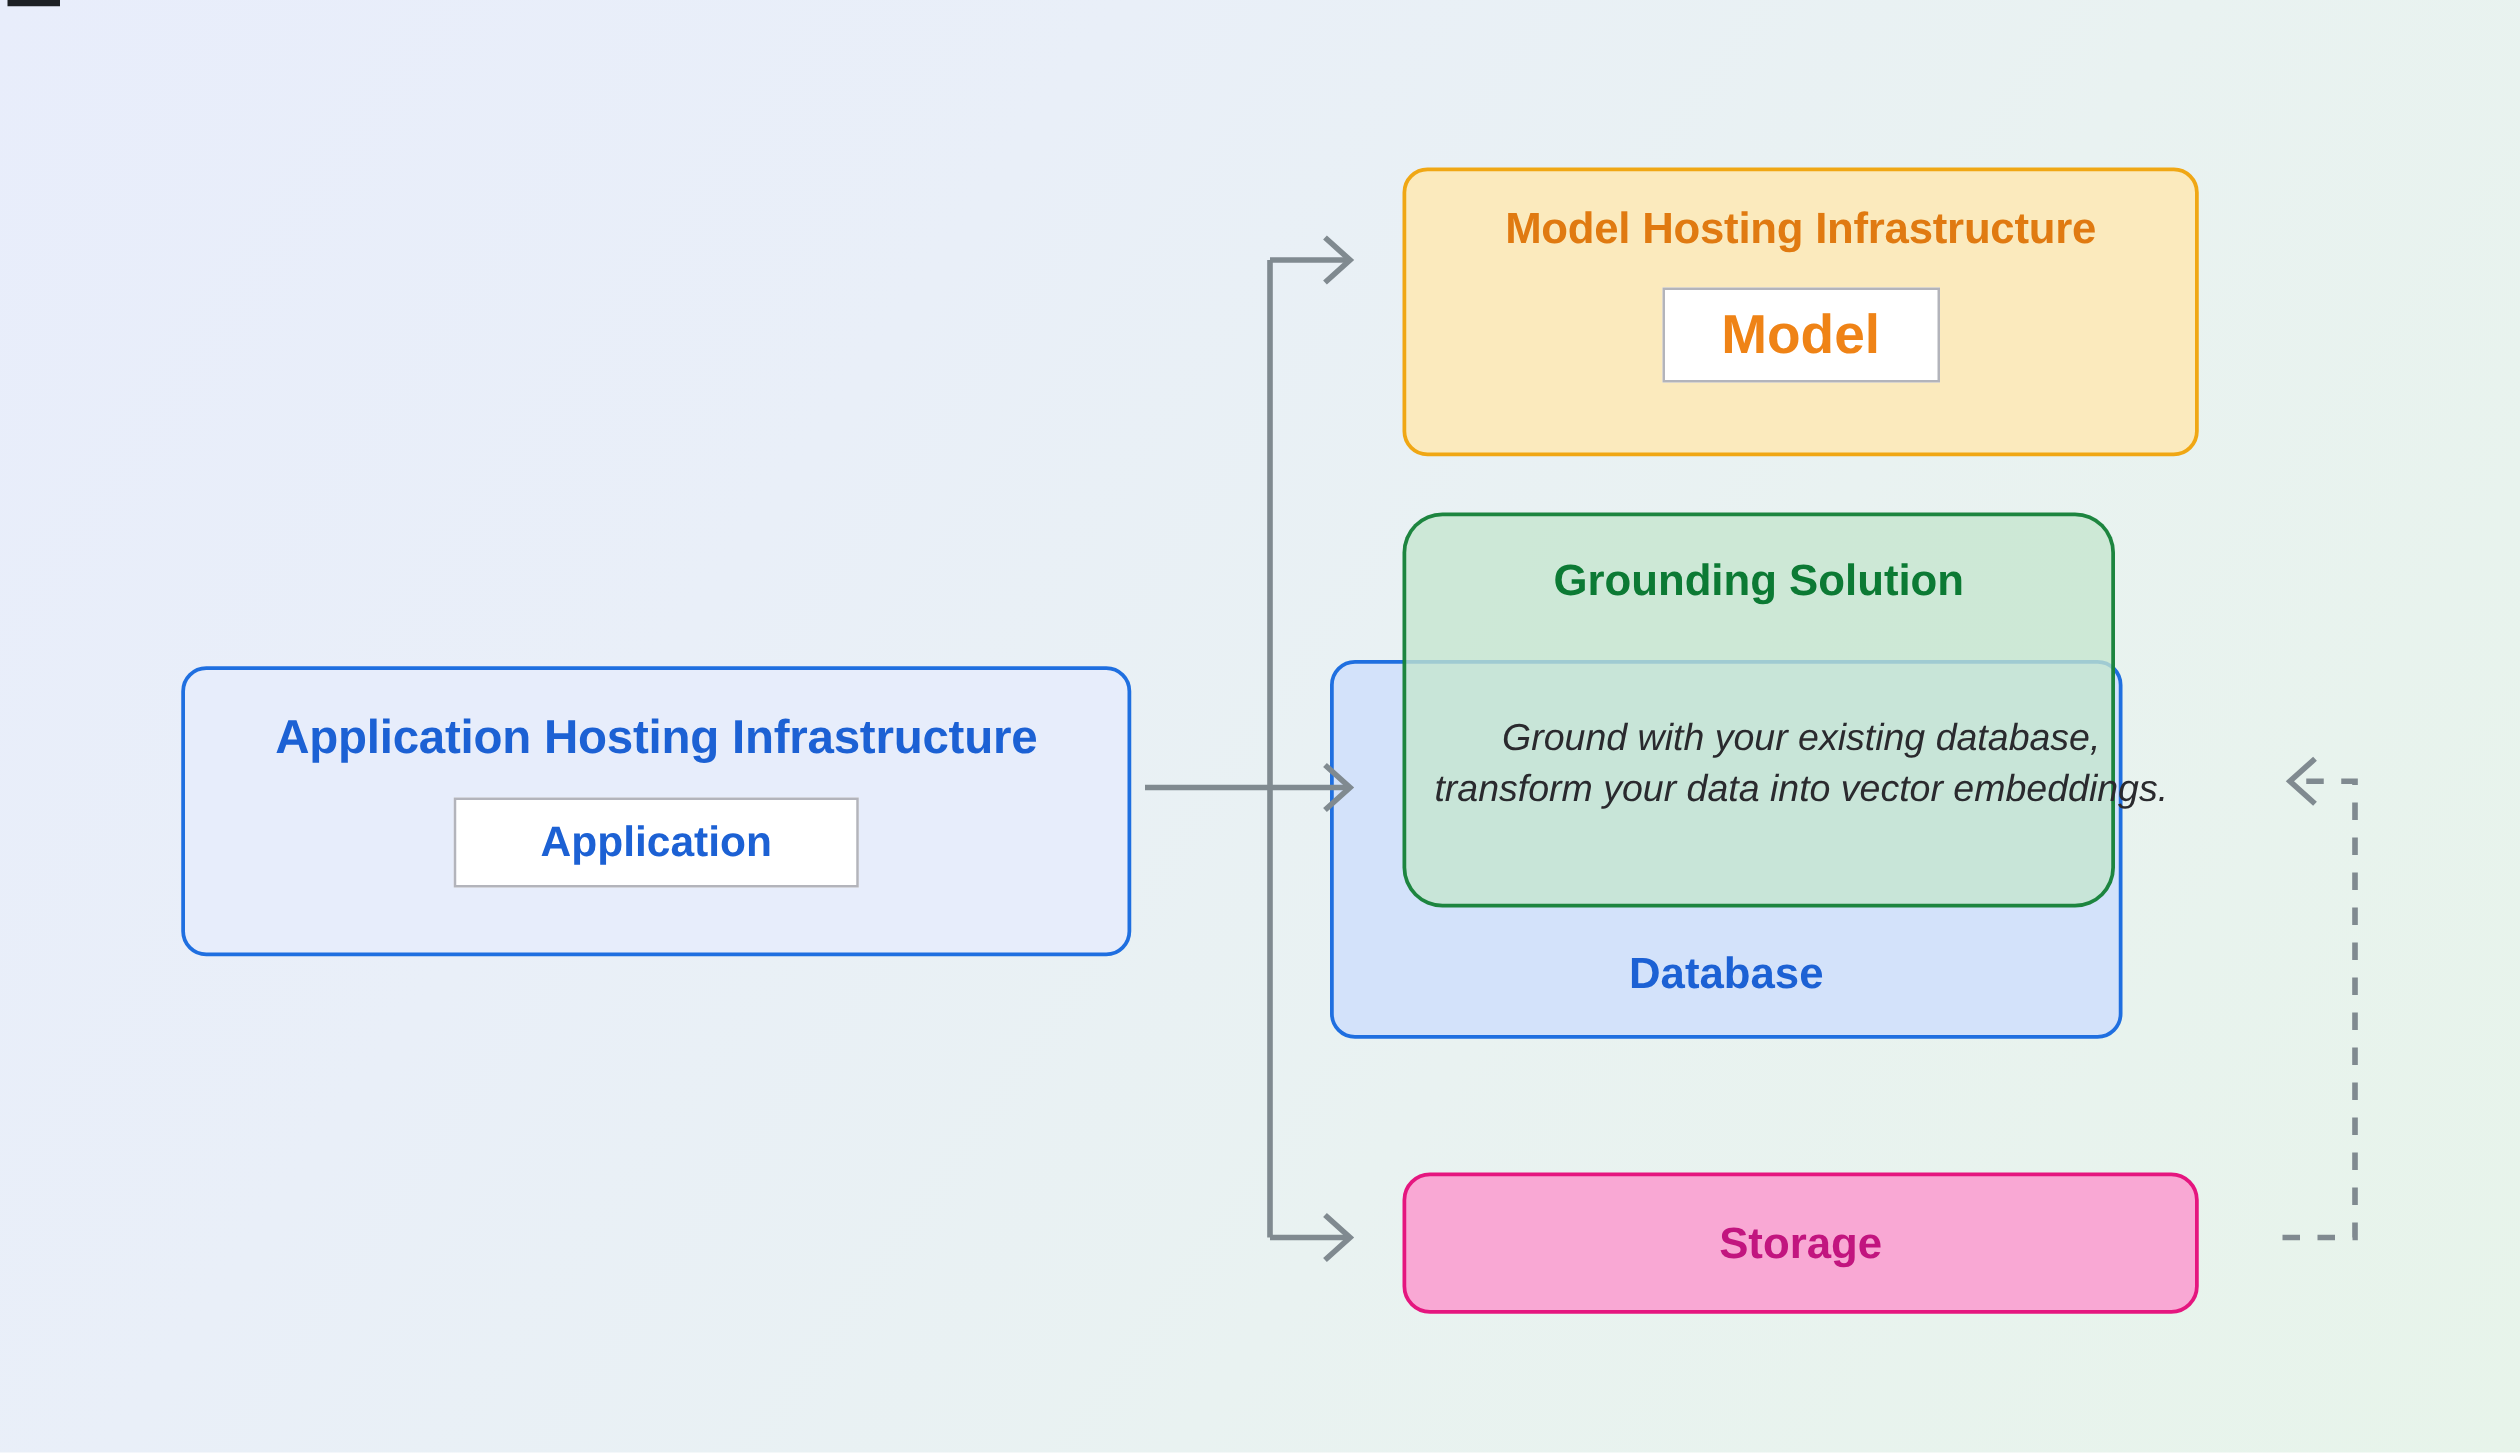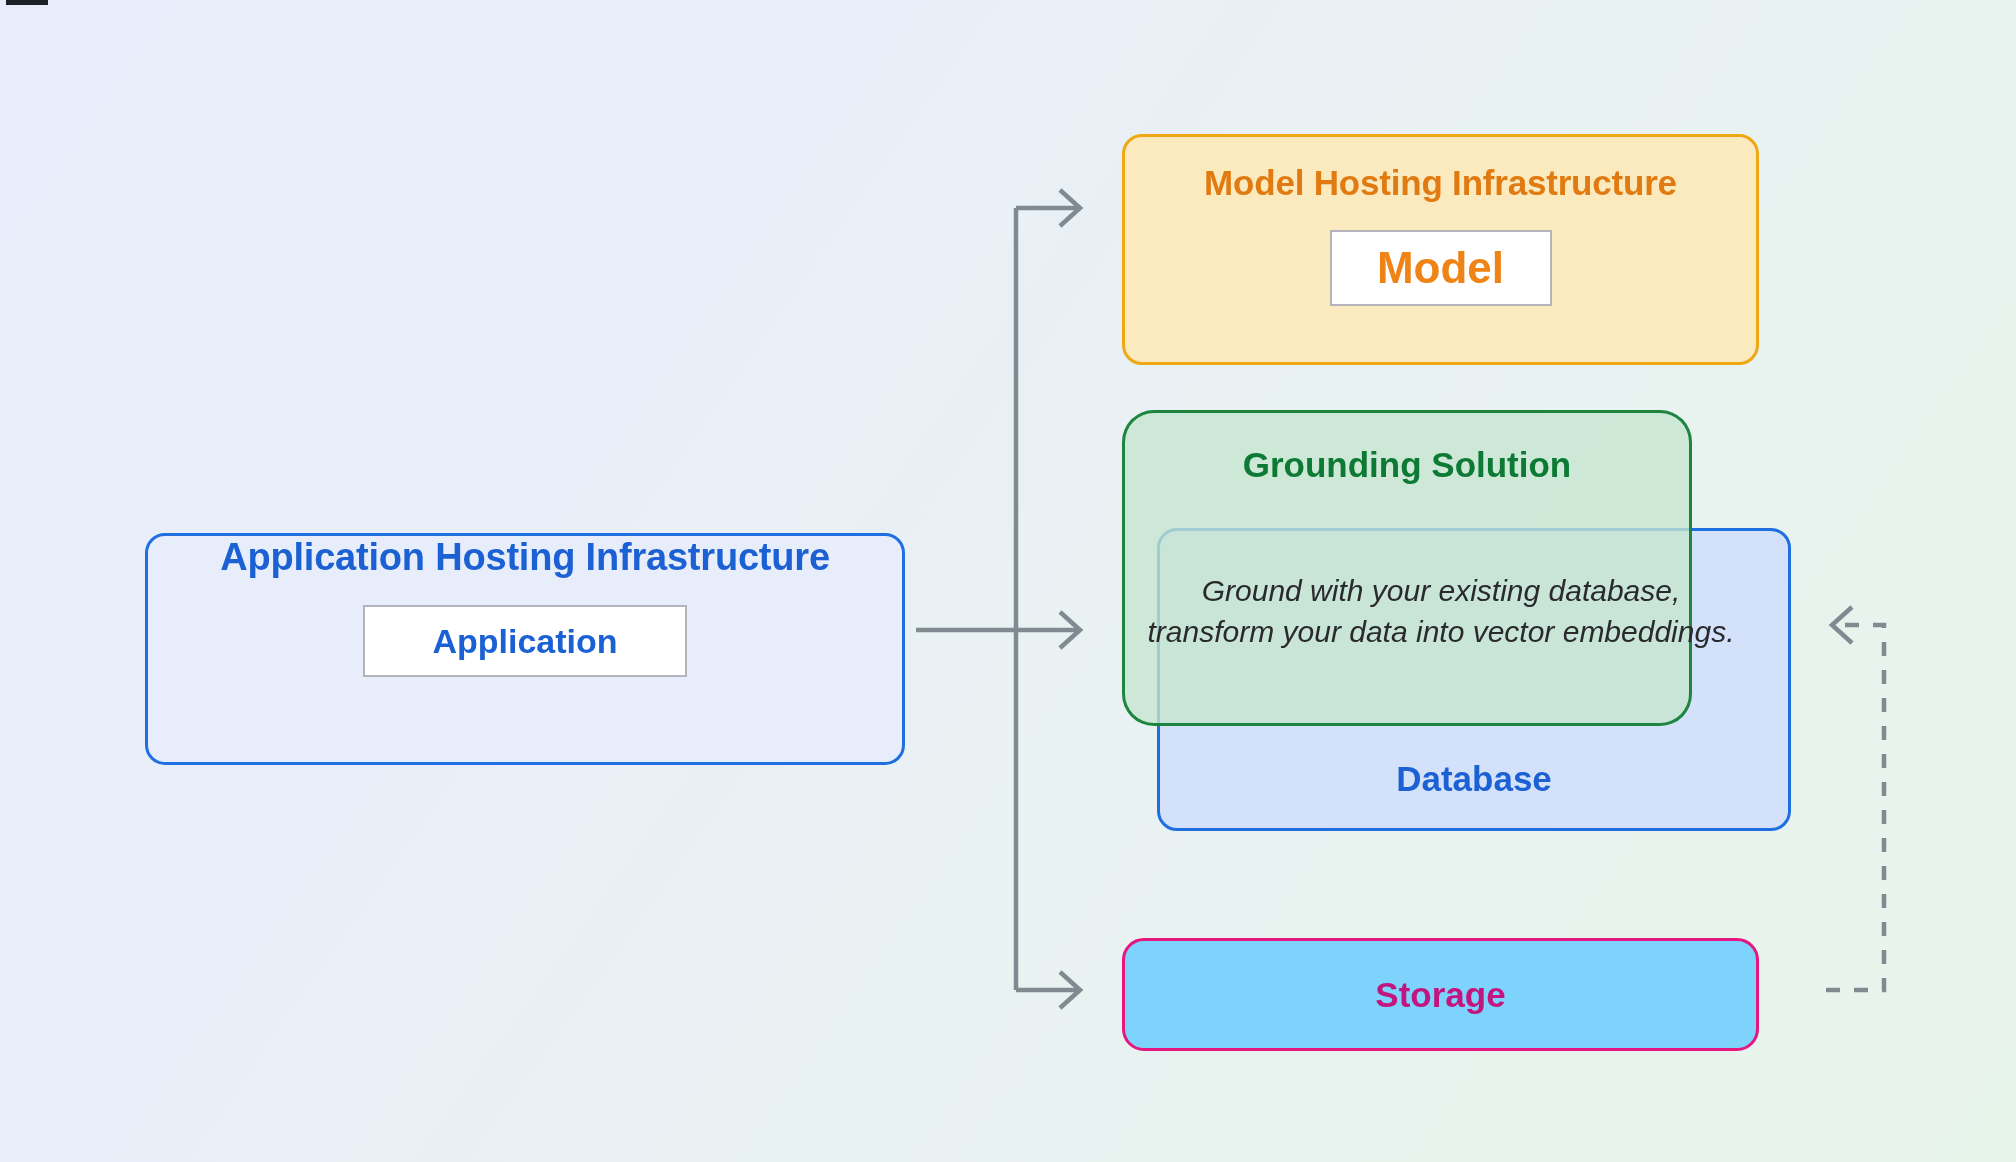--- a/index.html
+++ b/index.html
@@ -15,21 +15,21 @@
   
   .artifact{position:absolute;left:6px;top:0;width:42px;height:5px;background:#1d2024;}
 
   
   .app-host{
     left:145px;top:533px;width:760px;height:232px;
     background:#e7edfb;border:3.5px solid #1f6fe0;border-radius:20px;
     display:flex;flex-direction:column;align-items:center;
   }
   .app-host-title{
-    font-size:38px;font-weight:bold;color:#1c61d4;
+    margin-top:33px;font-size:38px;font-weight:bold;color:#1c61d4;
     letter-spacing:-.2px;white-space:nowrap;
   }
   .app-chip{
     margin-top:26px;width:320px;height:68px;background:#ffffff;
     border:2px solid #b3b4bb;display:flex;align-items:center;justify-content:center;
     font-size:34px;font-weight:bold;color:#1c61d4;
   }
 
   
   .model-host{
@@ -42,21 +42,21 @@
     white-space:nowrap;letter-spacing:-.2px;
   }
   .model-chip{
     margin-top:27px;width:218px;height:72px;background:#ffffff;
     border:2px solid #b3b4bb;display:flex;align-items:center;justify-content:center;
     font-size:44px;font-weight:bold;color:#ef8316;
   }
 
   
   .database{
-    left:1157px;top:528px;width:634px;height:303px;
+    left:1064px;top:528px;width:634px;height:303px;
     background:#d3e2fa;border:3.5px solid #1f6fe0;border-radius:20px;
     z-index:1;
   }
   .database-label{
     position:absolute;left:0;right:0;bottom:29px;text-align:center;
     font-size:35px;font-weight:bold;color:#1c61d4;
   }
 
   
   .grounding{
@@ -71,21 +71,21 @@
   }
   
   .ground-desc{
     left:1145px;top:570px;width:592px;z-index:3;
     text-align:center;font-size:30px;line-height:41px;color:#2a2a2e;font-style:italic;
   }
 
   
   .storage{
     left:1122px;top:938px;width:637px;height:113px;
-    background:#7dd3fc;border:3.5px solid #e5167f;border-radius:22px;
+    background:#f9a8d4;border:3.5px solid #e5167f;border-radius:22px;
     display:flex;align-items:center;justify-content:center;
     font-size:35px;font-weight:bold;color:#c2157f;
   }
 
   .svg-layer{position:absolute;inset:0;z-index:4;pointer-events:none;}
 </style>
 </head>
 <body>
 
 <div id="stage">

